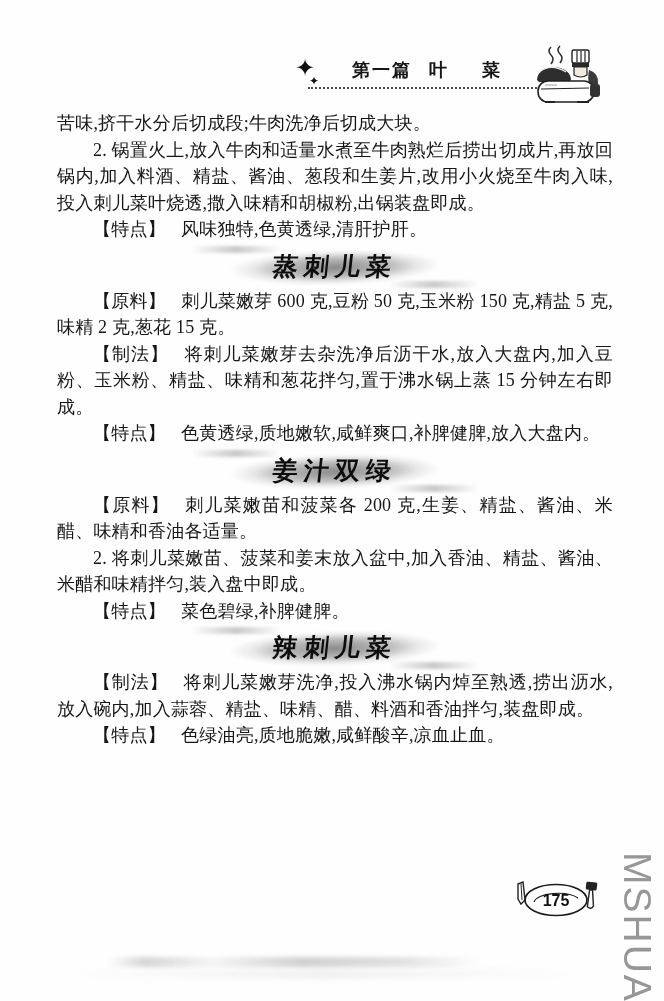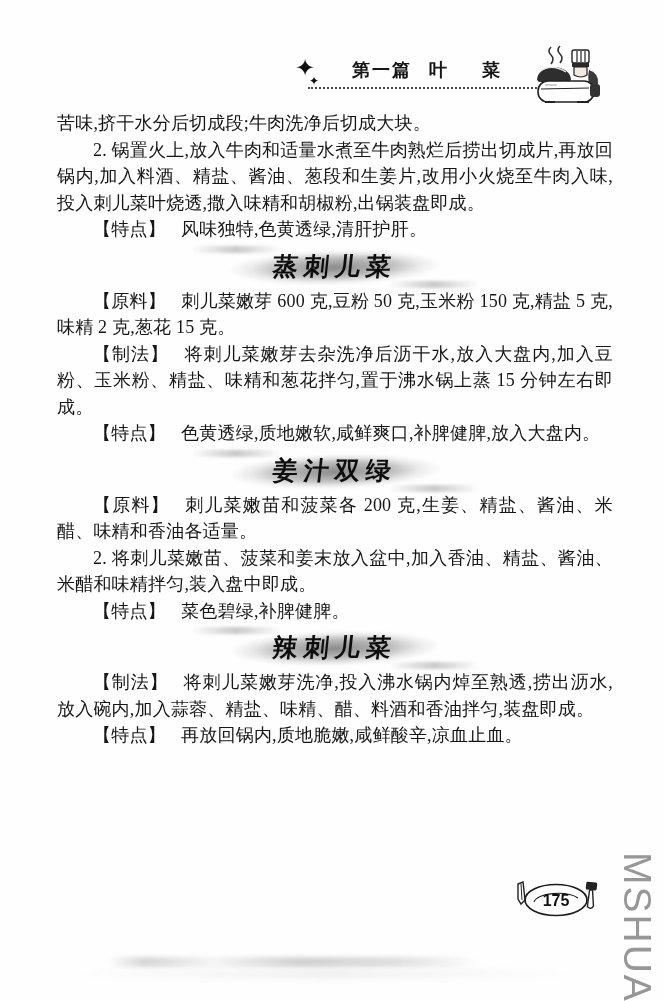--- a/index.html
+++ b/index.html
@@ -113,21 +113,21 @@
       <span class="banner"><i class="streak tl"></i><i class="streak br"></i><span class="banner-text">姜汁双绿</span></span>
     </div>
     <p class="para"><b class="lab">【原料】</b><span>刺儿菜嫩苗和菠菜各 200 克,生姜、精盐、酱油、米醋、味精和香油各适量。</span></p>
     <p class="para"><span>2. 将刺儿菜嫩苗、菠菜和姜末放入盆中,加入香油、精盐、酱油、米醋和味精拌匀,装入盘中即成。</span></p>
     <p class="para"><b class="lab">【特点】</b><span>菜色碧绿,补脾健脾。</span></p>
 
     <div class="banner-row">
       <span class="banner"><i class="streak tl"></i><i class="streak br"></i><span class="banner-text">辣刺儿菜</span></span>
     </div>
     <p class="para"><b class="lab">【制法】</b><span>将刺儿菜嫩芽洗净,投入沸水锅内焯至熟透,捞出沥水,放入碗内,加入蒜蓉、精盐、味精、醋、料酒和香油拌匀,装盘即成。</span></p>
-    <p class="para"><b class="lab">【特点】</b><span>再放回锅内,质地脆嫩,咸鲜酸辛,凉血止血。</span></p>
+    <p class="para"><b class="lab">【特点】</b><span>色绿油亮,质地脆嫩,咸鲜酸辛,凉血止血。</span></p>
 
   </main>
 
   <svg class="plate" width="100" height="46" viewBox="0 0 100 46">
     <path d="M12,6 l5,-2 l2,18 l-4,4 l-3,-5 z" fill="#fff" stroke="#222" stroke-width="1.4"></path>
     <line x1="15" y1="6" x2="16" y2="22" stroke="#222" stroke-width="1"></line>
     <ellipse cx="50" cy="22" rx="31" ry="15.5" fill="#fff" stroke="#1d1d1d" stroke-width="1.7"></ellipse>
     <path d="M28,24 a24,10 0 0 1 44,-4" fill="none" stroke="#1d1d1d" stroke-width="1.1"></path>
     <text x="50" y="28" text-anchor="middle" font-family="Liberation Sans, sans-serif" font-size="16" font-weight="bold" fill="#111">175</text>
     <rect x="80" y="4" width="11" height="8" rx="1.5" fill="#222" transform="rotate(6 85 8)"></rect>

